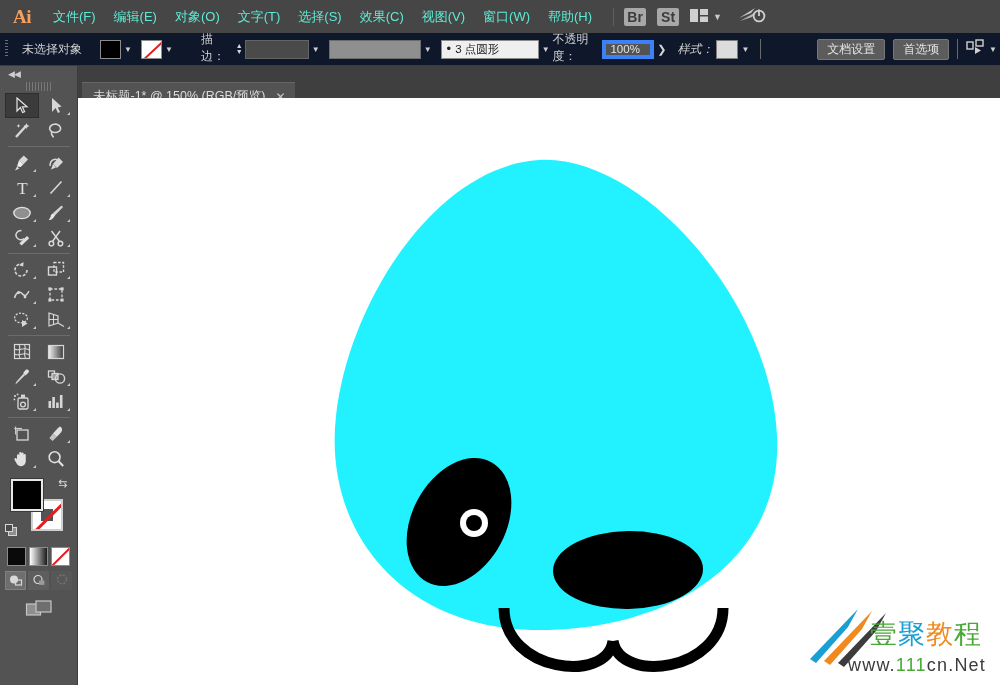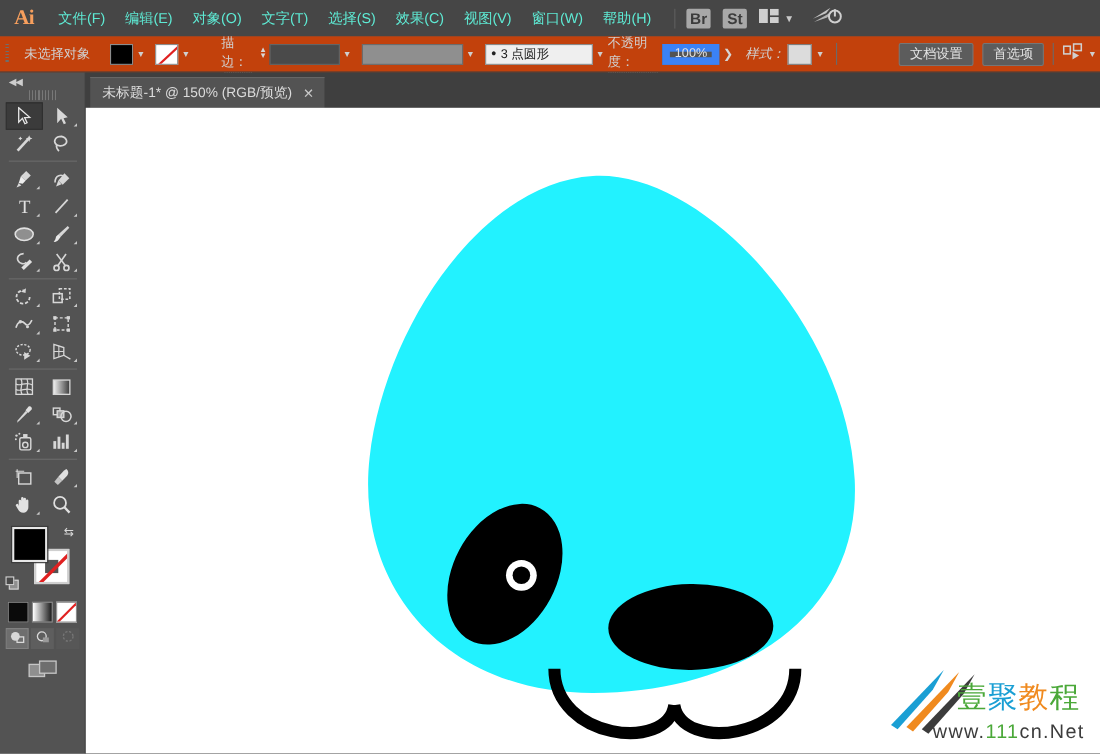--- a/index.html
+++ b/index.html
@@ -39,21 +39,21 @@
   }
   .mb-layout {
     display: flex; align-items: center; margin-right: 4px; gap: 5px;
   }
   .chev { font-size: 9px; color: #c9c9c9; }
   .mb-cc { margin-left: 12px; display:flex; align-items:center; }
 
   
   .ctrlbar {
     position: absolute; left: 0; top: 33px; width: 1000px; height: 33px;
-    background: #c2410c;
+    background: #0f172a;
     display: flex; align-items: center;
     border-bottom: 1px solid #3c3c3c;
   }
   .grip {
     width: 4px; height: 18px; margin: 0 6px 0 5px;
     background: repeating-linear-gradient(to bottom, #6e6e6e 0 1px, transparent 1px 3px);
   }
   .ctrl-label {
     font-size: 12px; color: #d0d0d0; white-space: nowrap;
   }
@@ -91,21 +91,21 @@
     height: 19px; background: #efefef; border: 1px solid #8a8a8a;
     display: flex; align-items: center; color: #1a1a1a; font-size: 11.5px;
     padding: 0 5px; gap: 4px;
   }
   .dotmark { font-size: 13px; line-height: 0; color: #222; }
   .dashed-lbl {
     font-size: 12px; color: #d0d0d0;
     border-bottom: 1px dotted #9a9a9a; padding-bottom: 1px;
   }
   .opacity-val {
-    width: 52px; height: 19px; background: #535353; border: 7px solid #3b82f6;
+    width: 52px; height: 19px; background: #535353; border: 4px solid #3b82f6;
     color: #e3e3e3; font-size: 11.5px; display: flex; align-items: center;
     padding-left: 4px;
   }
   .arrow-btn {
     width: 15px; height: 19px; display: flex; align-items: center;
     justify-content: center; color: #d6d6d6; font-size: 11px;
   }
   .style-sw {
     width: 22px; height: 19px; background: #dcdcdc; border: 1px solid #7d7d7d;
   }
@@ -117,21 +117,21 @@
     margin-left: 48px;
   }
   .vsep { width:1px; height:20px; background:#6a6a6a; margin:0 8px; }
 
   
   .tabstrip {
     position: absolute; left: 78px; top: 66px; width: 922px; height: 32px;
     background: #3f3f3f;
   }
   .doctab {
-    position: absolute; left: 4px; top: 4px; height: 28px;
+    position: absolute; left: 4px; top: 16px; height: 28px;
     background: #535353; border-top: 1px solid #666;
     display: flex; align-items: center; padding: 0 9px 0 11px; gap: 10px;
   }
   .doctab .tabtitle { font-size: 12.5px; color: #dcdcdc; white-space: nowrap; }
   .doctab .tabclose { font-size: 12px; color: #c9c9c9; font-weight: bold; }
 
   
   .toolpanel {
     position: absolute; left: 0; top: 66px; width: 78px; height: 619px;
     background: #535353; border-right: 1px solid #3c3c3c;

